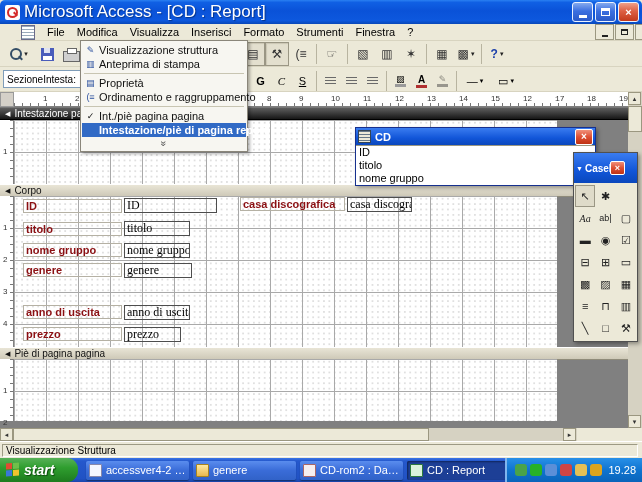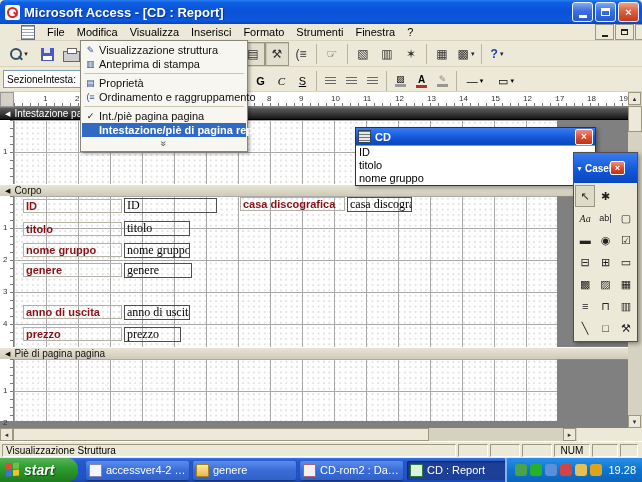--- a/index.html
+++ b/index.html
@@ -6,21 +6,21 @@
   .screen{position:relative;width:642px;height:482px;overflow:hidden;
           font-family:"Liberation Sans",sans-serif;font-size:11px;background:#ece9d8;
           -webkit-font-smoothing:antialiased;}
   
   .titlebar{position:absolute;left:0;top:0;width:642px;height:24px;display:flex;align-items:center;
     background:linear-gradient(180deg,#2a80f2 0%,#1060e4 10%,#0a52d8 45%,#0d58de 85%,#0847b8 100%);
     border-radius:5px 5px 0 0;padding:0 3px;box-sizing:border-box;}
   .appico{width:15px;height:15px;background:#fdfdfd;border-radius:2px;margin:0 4px 0 2px;position:relative;flex:0 0 auto;}
   .appico::before{content:"";position:absolute;left:2px;top:2px;width:7px;height:7px;border:2px solid #d42a2a;border-radius:50%;}
   .appico::after{content:"";position:absolute;left:8px;top:8px;width:5px;height:2px;background:#d42a2a;transform:rotate(45deg);}
-  .tb-title{color:#fff;font-weight:bold;font-size:13px;text-shadow:1px 1px 1px #04338a;flex:1 1 auto;white-space:nowrap;overflow:hidden;}
+  .tb-title{color:#fff;font-weight:normal;font-size:17px;text-shadow:1px 1px 1px #04338a;flex:1 1 auto;white-space:nowrap;overflow:hidden;}
   .wbtn{width:21px;height:20px;margin-left:2px;border-radius:3px;border:1px solid #eaf2ff;
     background:linear-gradient(180deg,#84a9ee,#3b6fe0 45%,#2a5ac8);display:flex;align-items:center;justify-content:center;
     color:#fff;font-weight:bold;font-size:11px;box-sizing:border-box;flex:0 0 auto;}
   .wbtn.close{background:linear-gradient(180deg,#f0a088,#dd6044 45%,#c33a1c);}
   .g-min{width:8px;height:3px;background:#fff;margin-top:9px;}
   .g-rest{width:9px;height:8px;border:1px solid #fff;border-top:3px solid #fff;box-sizing:border-box;}
   
   .menubar{position:absolute;left:16px;top:24px;width:642px;height:17px;background:#ece9d8;display:flex;align-items:center;
     border-bottom:1px solid #d8d4c0;box-sizing:border-box;}
   .docico{width:12px;height:13px;background:#fff;border:1px solid #6a6a8a;margin:0 6px 0 5px;
@@ -478,28 +478,20 @@
           <span class="mlab">Intestazione/piè di pagina report</span>
         </div>
       </div>
     <div class="chev">
         <span>»</span>
       </div>
   </div>
 
   <div class="statusbar">
     <span class="spanel sleft">Visualizzazione Struttura</span>
-    <span id="status-panels" style="display:flex;">
-        <span class="spanel" style="width: 30px; text-align: center;"></span>
-        <span class="spanel" style="width: 30px; text-align: center;"></span>
-        <span class="spanel" style="width: 30px; text-align: center;"></span>
-        <span class="spanel" style="width: 36px; text-align: center;">NUM</span>
-        <span class="spanel" style="width: 26px; text-align: center;"></span>
-        <span class="spanel" style="width: 18px; text-align: center;"></span>
-      </span>
   </div>
 
   <div class="taskbar">
     <div class="startbtn">
       <span class="flag">
         <i style="background:#e14b33;"></i>
           <i style="background:#6fbf4a;"></i>
           <i style="background:#3a77d8;"></i>
           <i style="background:#f0c32e;"></i>
       </span>

